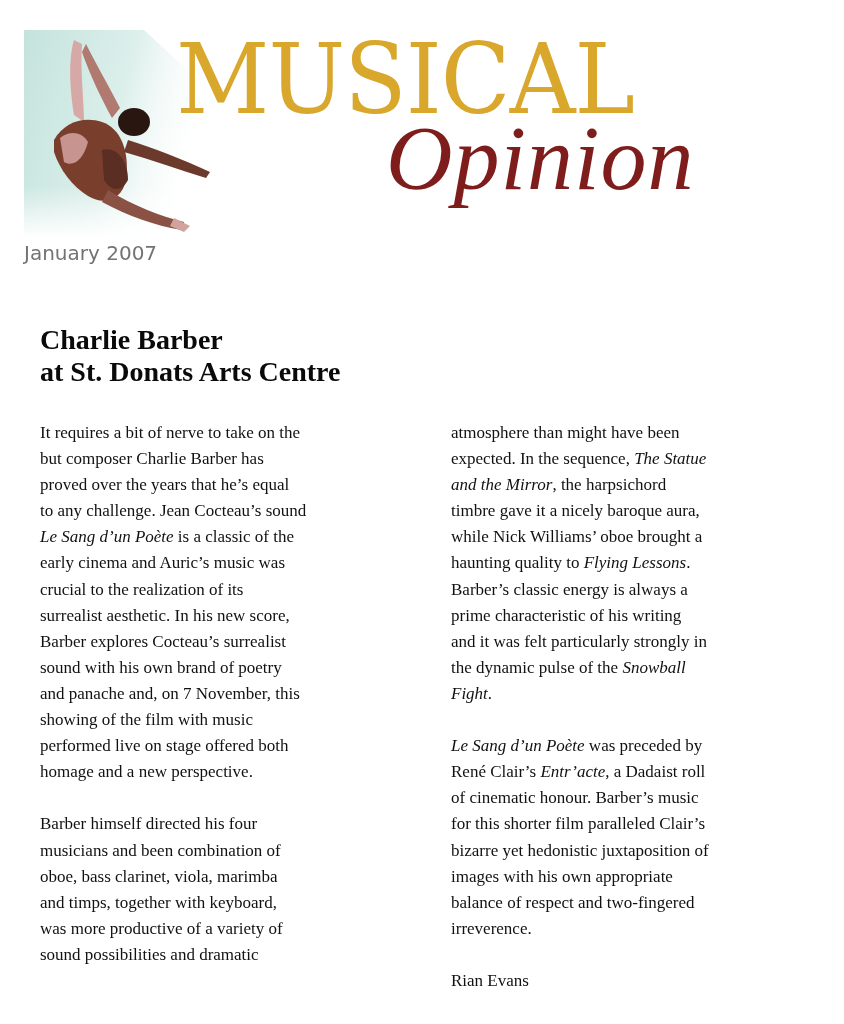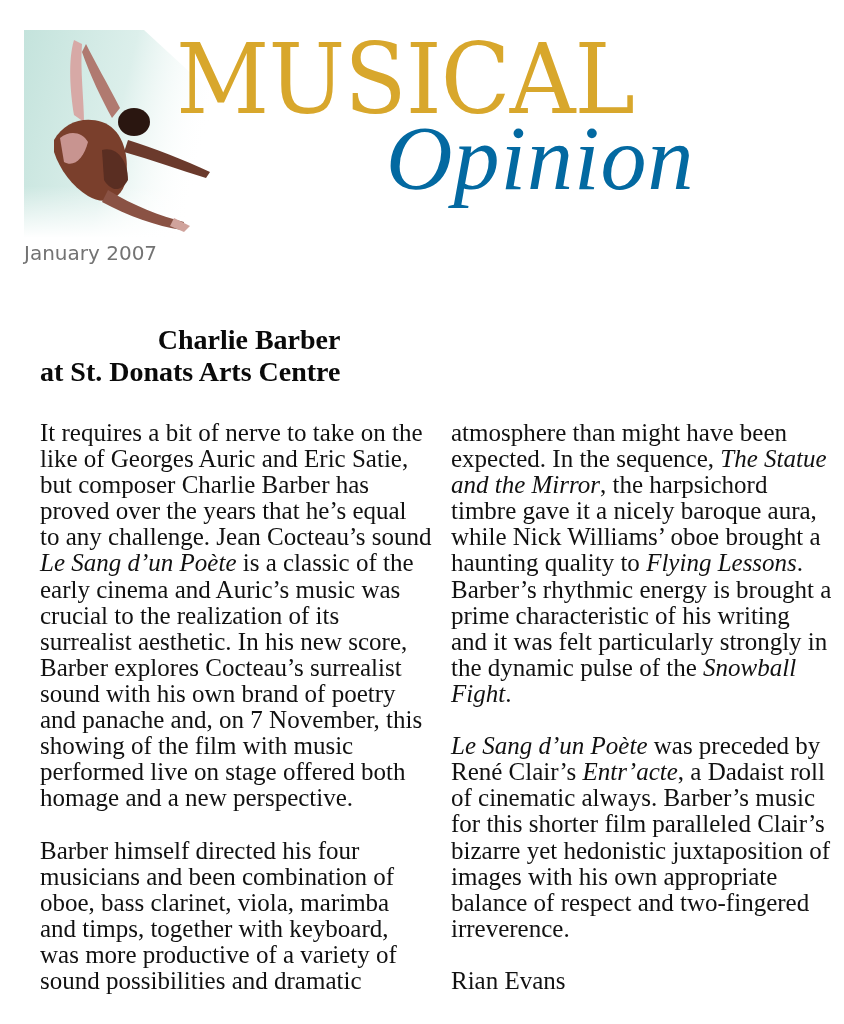--- a/index.html
+++ b/index.html
@@ -38,48 +38,47 @@
       transform-origin: left top;
       font-weight: normal;
     }
     .logo-opinion {
       position: absolute;
       left: 386px; top: 112px;
       font-family: "Liberation Serif", "DejaVu Serif", serif;
       font-style: italic;
       font-size: 92px;
       line-height: 1;
-      color: #0369a1;
+      color: #7f1d1d;
       white-space: nowrap;
       letter-spacing: 1px;
     }
     .issue-date {
       position: absolute;
       left: 24px; top: 240px;
       font-family: "DejaVu Sans", "Liberation Sans", sans-serif;
       font-size: 20px;
       line-height: 26px;
       color: #737373;
     }
     .headline {
       position: absolute;
       left: 40px; top: 324px;
       font-family: "Liberation Serif", "DejaVu Serif", serif;
       font-weight: bold;
       font-size: 28px;
       line-height: 32px;
       color: #0a0a0a;
-      text-align: right;
     }
     .headline div { white-space: nowrap; }
     .column {
       position: absolute;
       top: 420px;
       font-family: "Liberation Serif", "DejaVu Serif", serif;
-      font-size: 25px;
+      font-size: 17px;
       line-height: 26.1px;
       color: #111;
     }
     .col-left { left: 40px; width: 370px; }
     .col-right { left: 451px; width: 380px; }
     .line { white-space: nowrap; display: block; height: 26.1px; }
     .gap { display: block; height: 26.1px; }
     .line i { font-style: italic; }
   </style>
 </head>
@@ -123,21 +122,20 @@
 
 <div class="issue-date">January 2007</div>
 
 <div class="headline">
   <div>Charlie Barber</div>
   <div>at St. Donats Arts Centre</div>
 </div>
 
 <div class="column col-left">
     <span class="line"><span>It requires a bit of nerve to take on the</span></span>
-    <span class="line"><span>like of Georges Auric and Eric Satie,</span></span>
     <span class="line"><span>but composer Charlie Barber has</span></span>
     <span class="line"><span>proved over the years that he’s equal</span></span>
     <span class="line"><span>to any challenge. Jean Cocteau’s sound</span></span>
     <span class="line"><i>Le Sang d’un Poète</i><span> is a classic of the</span></span>
     <span class="line"><span>early cinema and Auric’s music was</span></span>
     <span class="line"><span>crucial to the realization of its</span></span>
     <span class="line"><span>surrealist aesthetic. In his new score,</span></span>
     <span class="line"><span>Barber explores Cocteau’s surrealist</span></span>
     <span class="line"><span>sound with his own brand of poetry</span></span>
     <span class="line"><span>and panache and, on 7 November, this</span></span>
@@ -152,29 +150,29 @@
     <span class="line"><span>was more productive of a variety of</span></span>
     <span class="line"><span>sound possibilities and dramatic</span></span>
   </div>
 <div class="column col-right">
     <span class="line"><span>atmosphere than might have been</span></span>
     <span class="line"><span>expected. In the sequence, </span><i>The Statue</i></span>
     <span class="line"><i>and the Mirror</i><span>, the harpsichord</span></span>
     <span class="line"><span>timbre gave it a nicely baroque aura,</span></span>
     <span class="line"><span>while Nick Williams’ oboe brought a</span></span>
     <span class="line"><span>haunting quality to </span><i>Flying Lessons</i><span>.</span></span>
-    <span class="line"><span>Barber’s rhythmic energy is brought a</span></span>
+    <span class="line"><span>Barber’s classic energy is always a</span></span>
     <span class="line"><span>prime characteristic of his writing</span></span>
     <span class="line"><span>and it was felt particularly strongly in</span></span>
     <span class="line"><span>the dynamic pulse of the </span><i>Snowball</i></span>
     <span class="line"><i>Fight</i><span>.</span></span>
     <span class="gap"></span>
     <span class="line"><i>Le Sang d’un Poète</i><span> was preceded by</span></span>
     <span class="line"><span>René Clair’s </span><i>Entr’acte</i><span>, a Dadaist roll</span></span>
-    <span class="line"><span>of cinematic always. Barber’s music</span></span>
+    <span class="line"><span>of cinematic honour. Barber’s music</span></span>
     <span class="line"><span>for this shorter film paralleled Clair’s</span></span>
     <span class="line"><span>bizarre yet hedonistic juxtaposition of</span></span>
     <span class="line"><span>images with his own appropriate</span></span>
     <span class="line"><span>balance of respect and two-fingered</span></span>
     <span class="line"><span>irreverence.</span></span>
     <span class="gap"></span>
     <span class="line"><span>Rian Evans</span></span>
   </div>
 
 </body></html>

